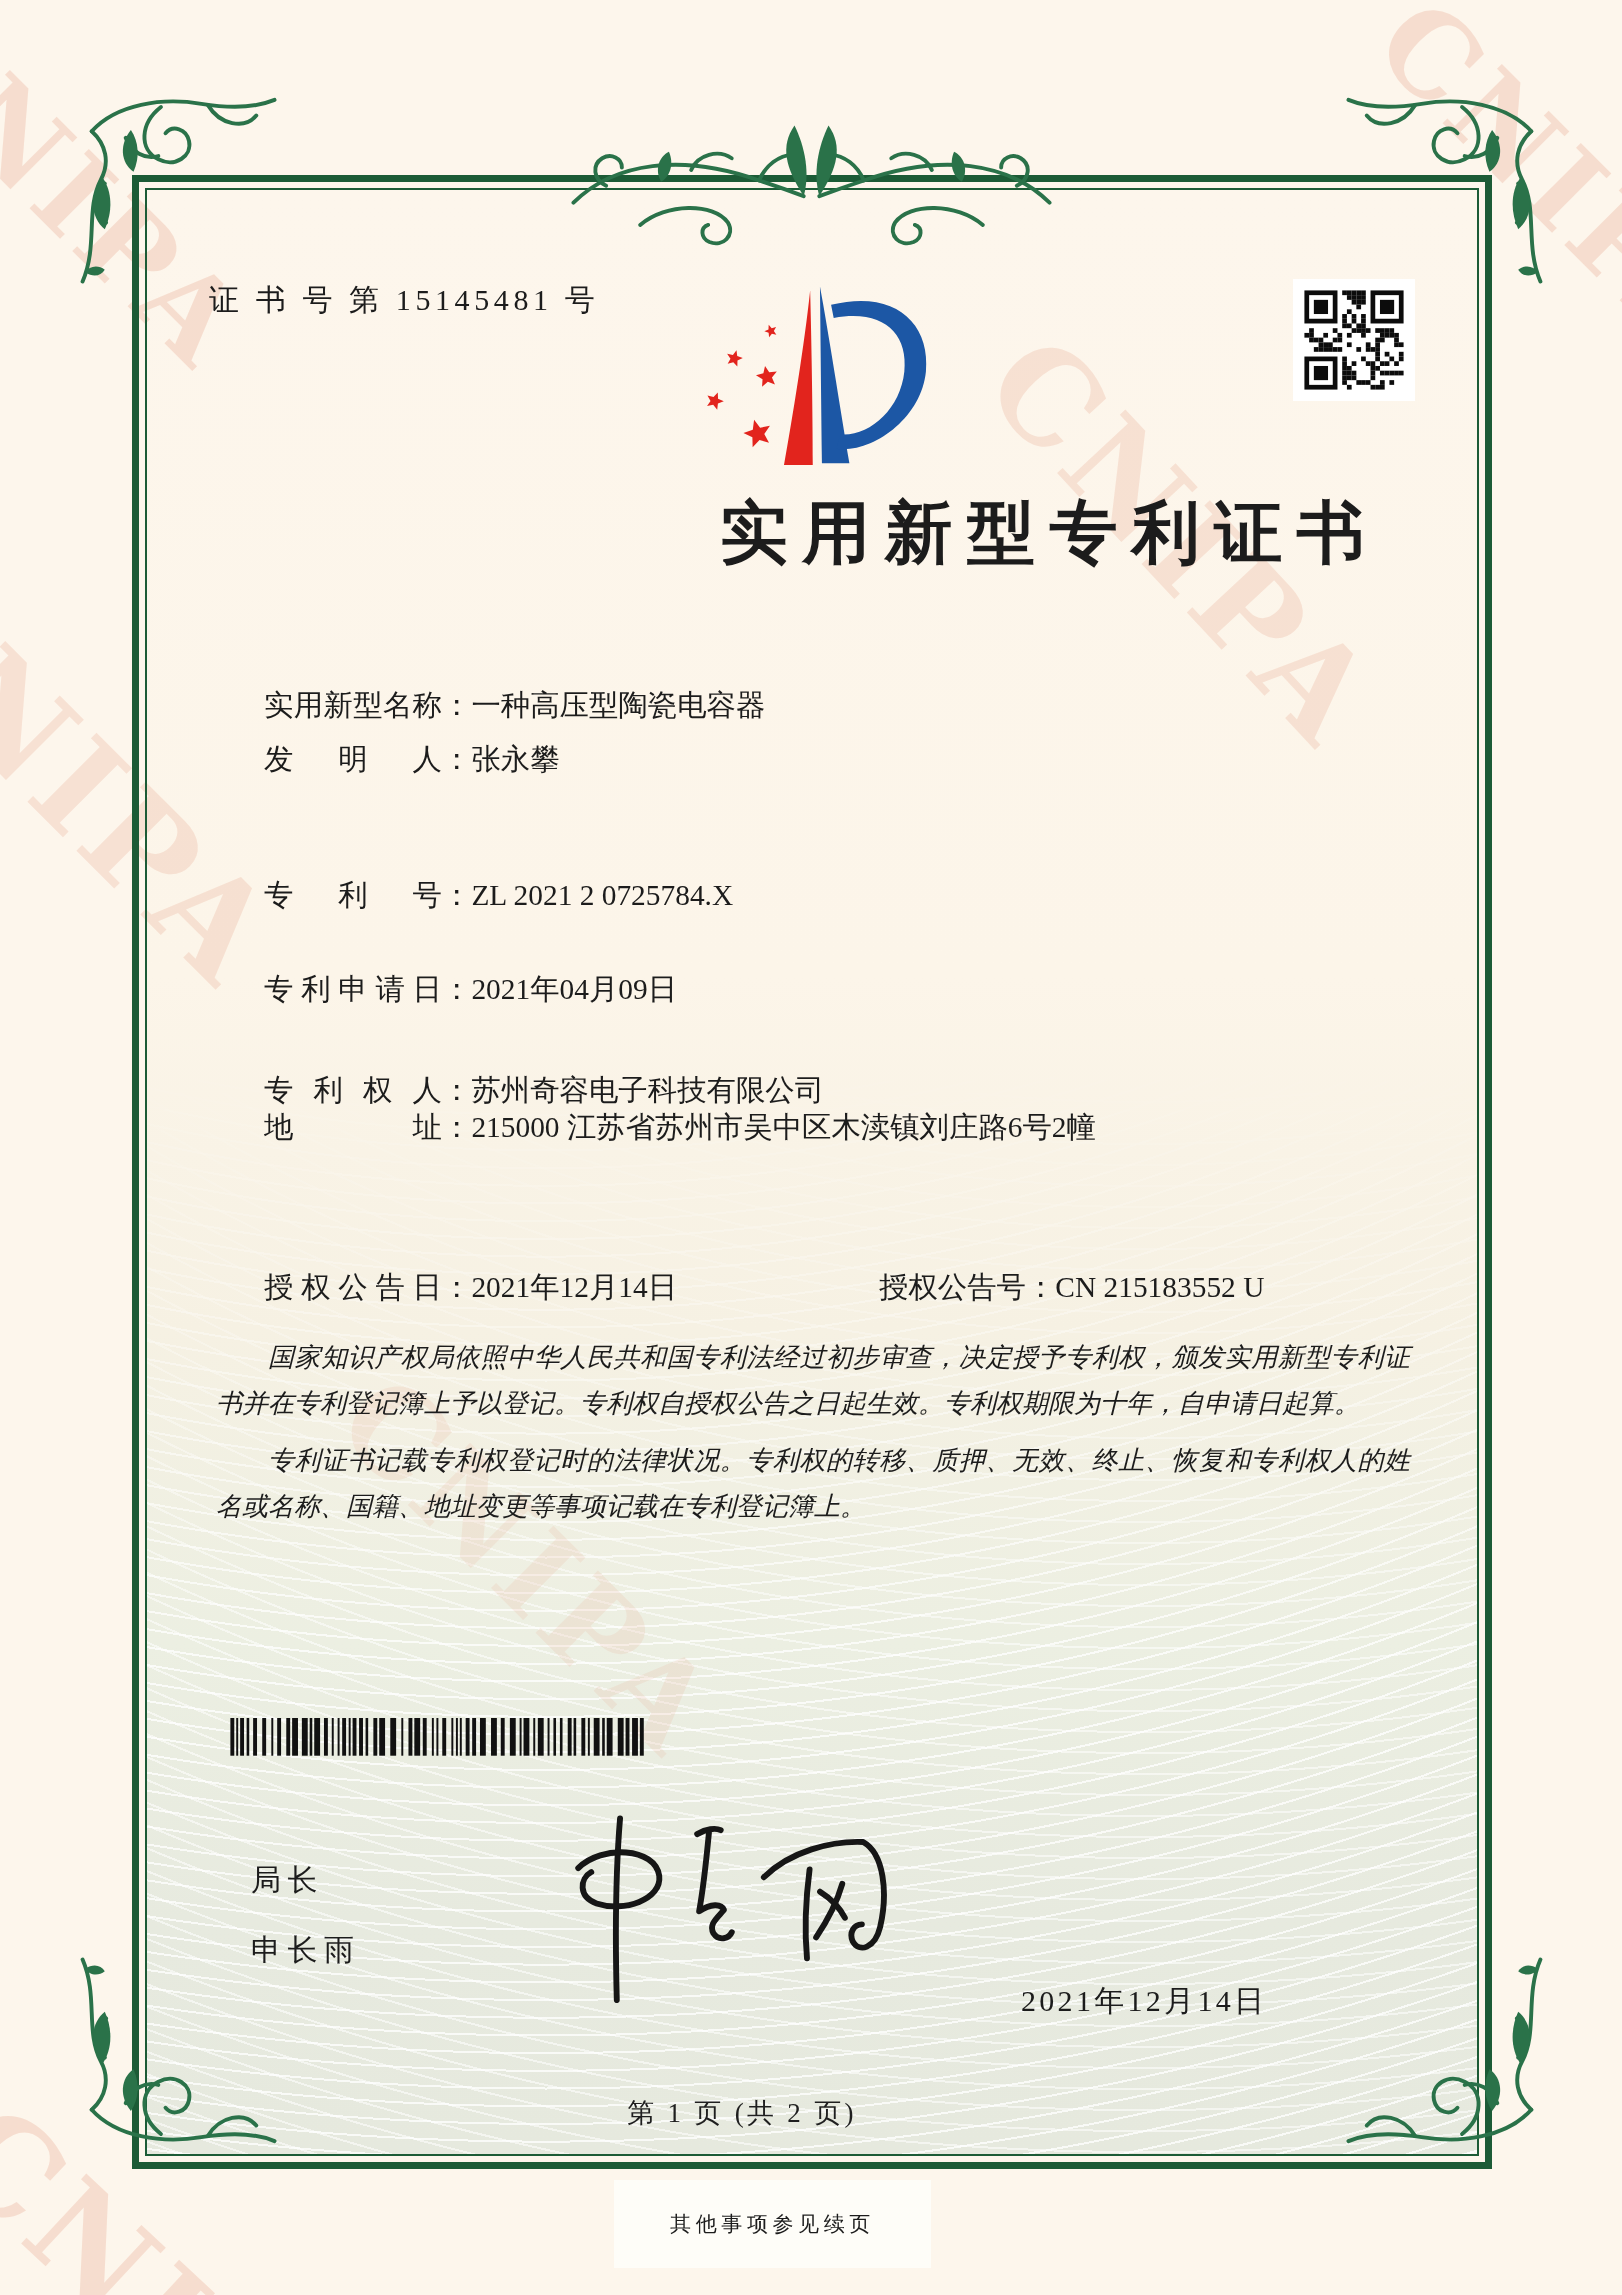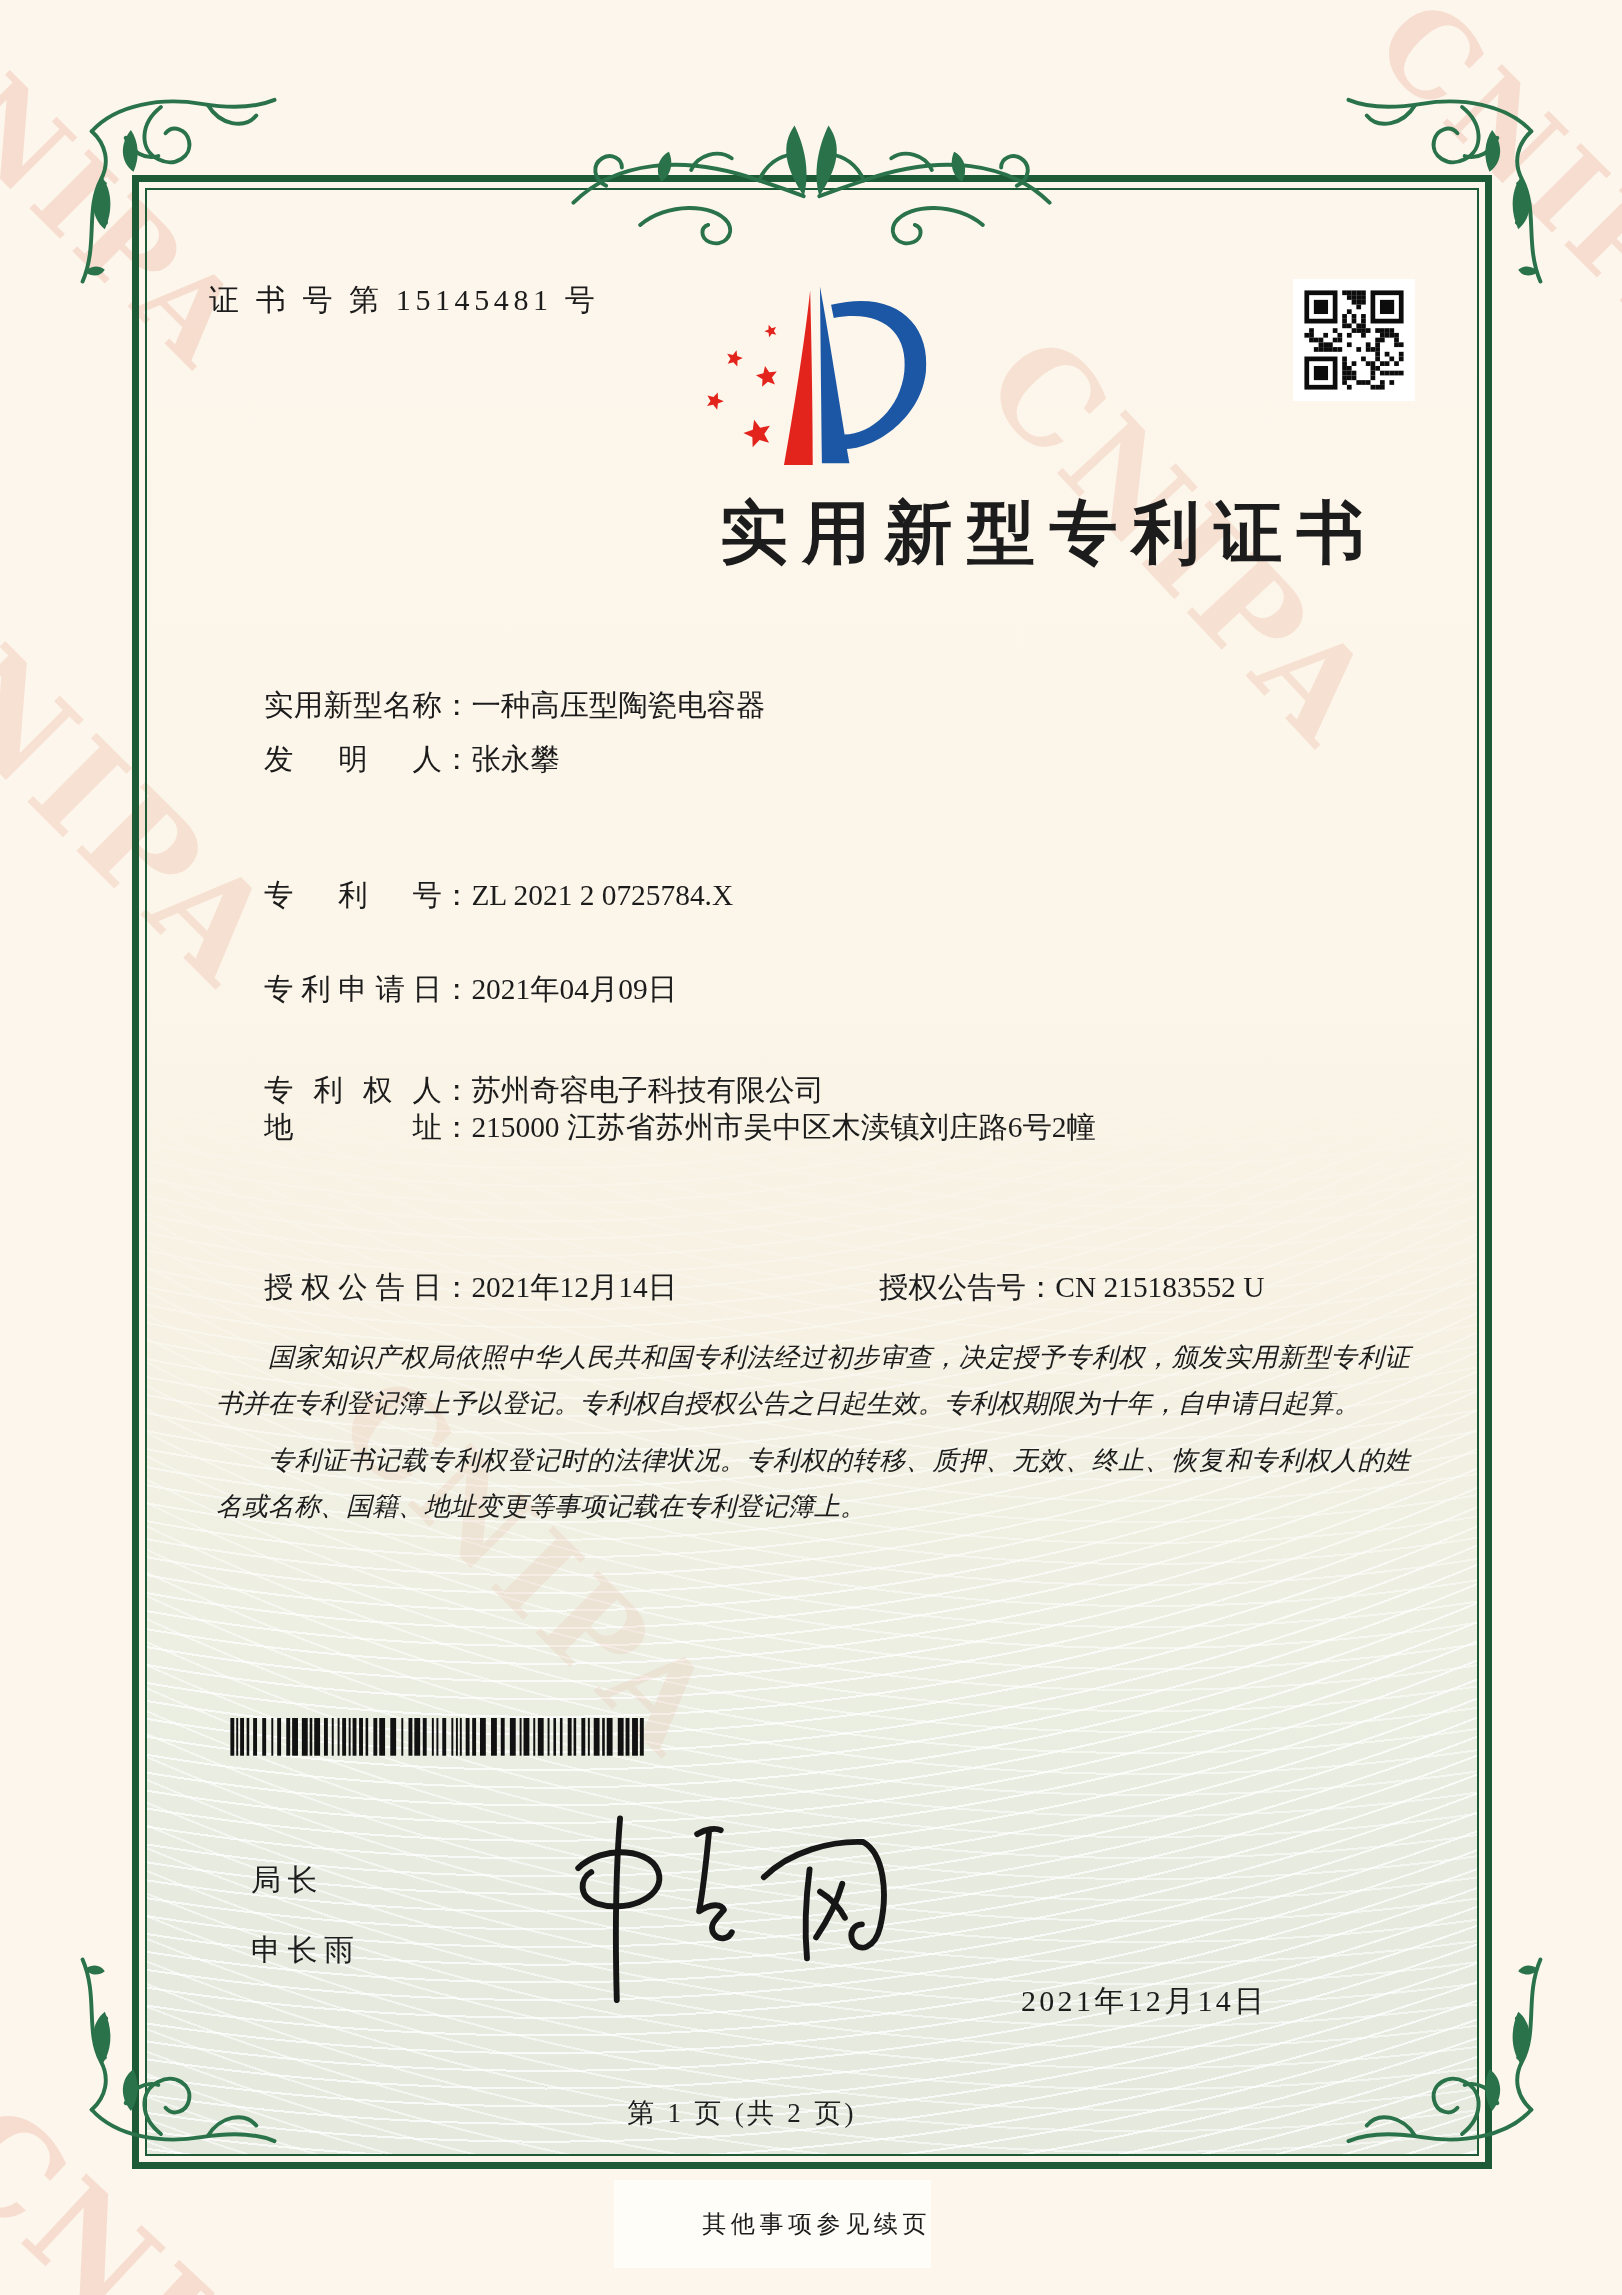--- a/index.html
+++ b/index.html
@@ -59,21 +59,21 @@
   .grant2{position:absolute;left:615px;top:0;white-space:nowrap;}
   .paras{left:216px;top:1335px;width:1194px;font-size:26px;line-height:46px;text-align:justify;font-style:italic;}
   .paras p{margin:0 0 11px 0;text-indent:2em;}
   .barcode{left:229px;top:1718px;}
   .signer{left:251px;font-size:30px;letter-spacing:6.5px;}
   .s1{top:1860px}.s2{top:1930px}
   .sig{left:556px;top:1813px;}
   .issuedate{left:1021px;top:1981px;font-size:30px;letter-spacing:3.3px;}
   .pageinfo{left:0;top:2095px;width:1484px;text-align:center;font-size:27px;letter-spacing:3.3px;color:#1f1f1f;}
   .footnote{left:614px;top:2180px;width:317px;height:88px;background:#fefdf8;
-            text-align:right;line-height:88px;font-size:24px;letter-spacing:4.6px;z-index:4;}
+            text-align:center;line-height:88px;font-size:21px;letter-spacing:4.6px;z-index:4;}
 
   .qr{position:absolute;left:1293px;top:279px;z-index:4;}
   .logo{position:absolute;left:700px;top:280px;z-index:4;}
 </style>
 </head>
 <body>
 
 <div id="page">
 
   <div class="tint"></div>

